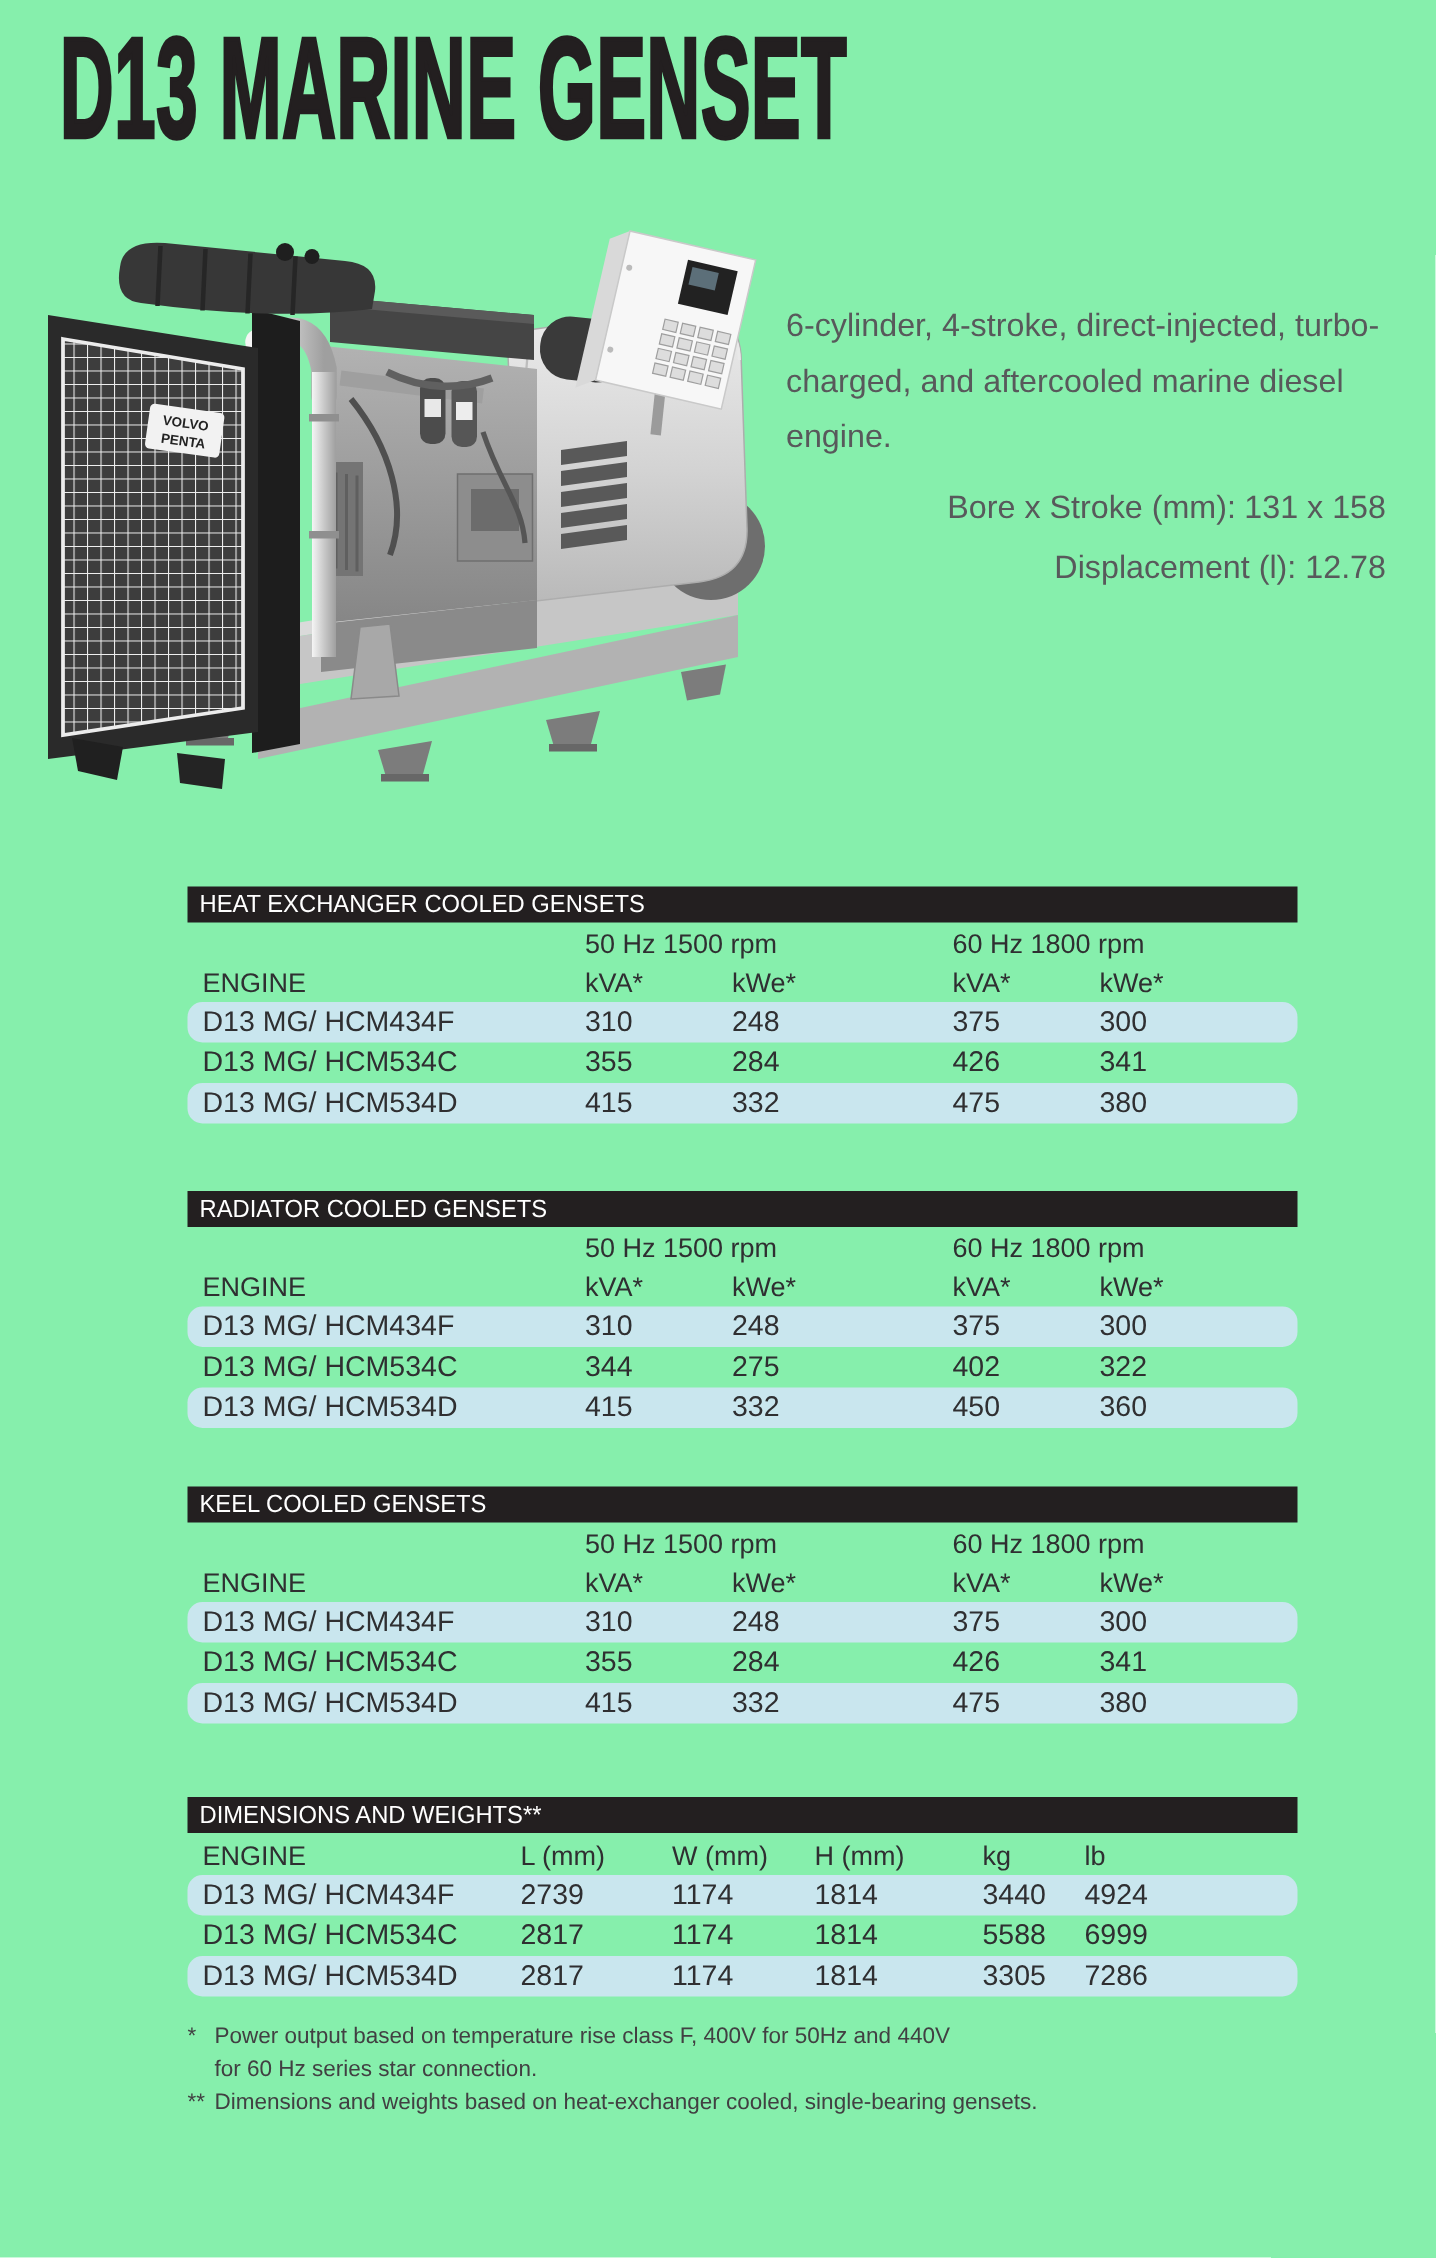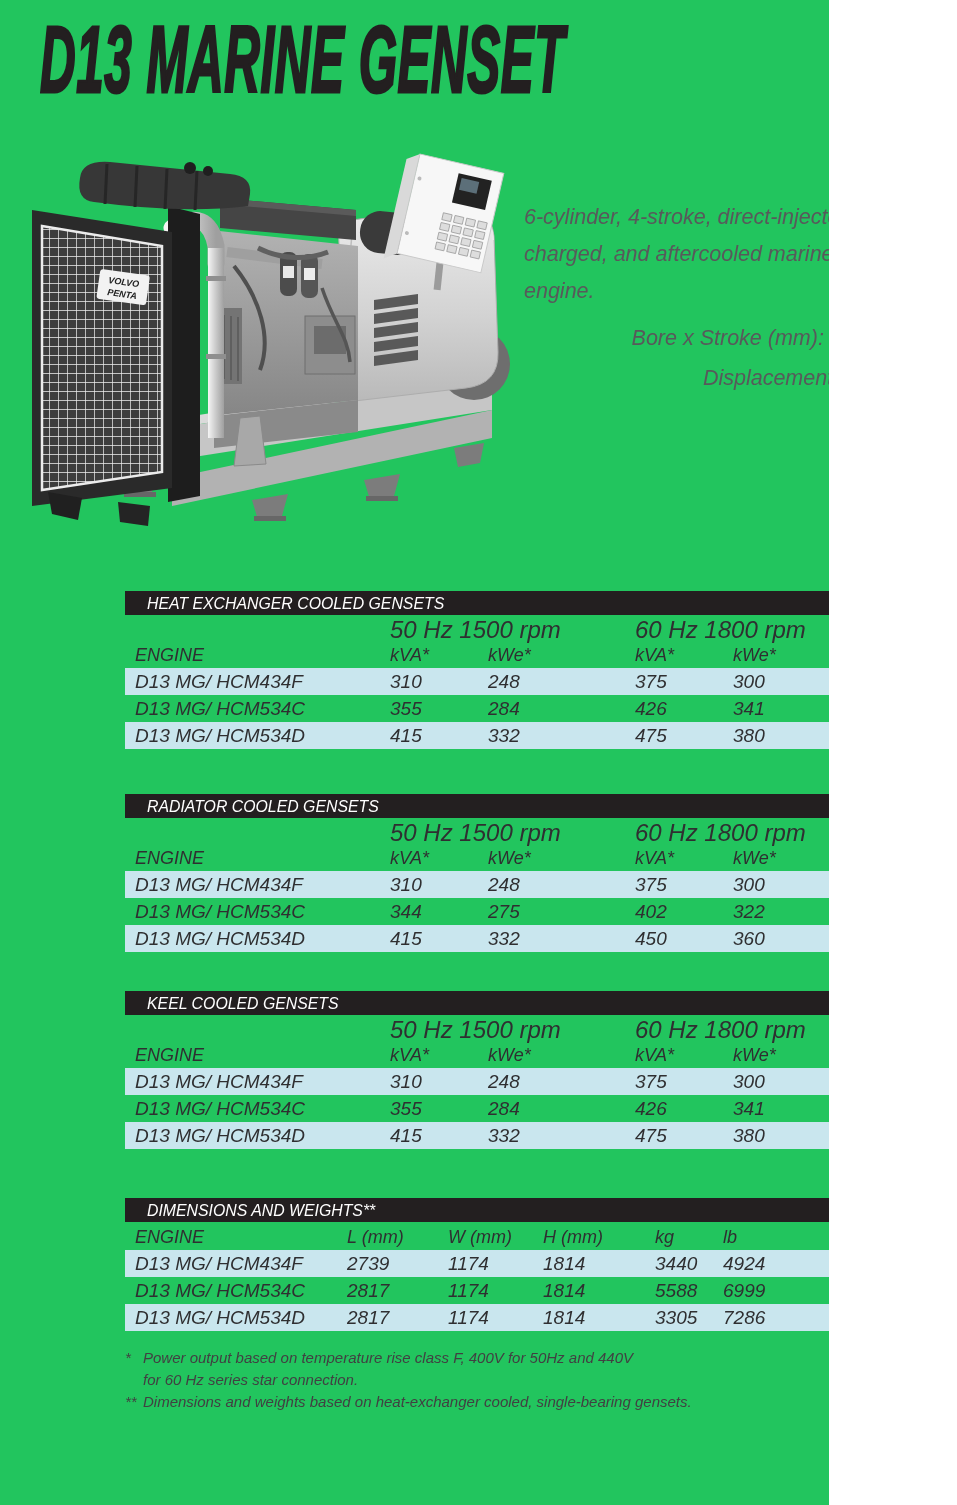--- a/index.html
+++ b/index.html
@@ -1,43 +1,43 @@
 <!DOCTYPE html>
 <html><head>
 <meta charset="utf-8">
 <style>
   html,body{margin:0;padding:0;background:#ffffff;}
   .page{
-    position:relative;width:829px;height:1505px;background:#22c55e;overflow:hidden;
-    font-family:"Liberation Sans", sans-serif;color:#2f2f31;font-style:italic;
+    position:relative;width:957px;height:1505px;background:#86efac;overflow:hidden;
+    font-family:"Liberation Sans", sans-serif;color:#2f2f31;
   }
   
   .title{
     position:absolute;left:40px;top:12px;margin:0;
     font-size:95px;line-height:1.0;font-weight:bold;color:#231f20;
     letter-spacing:1px;white-space:nowrap;
     transform:scaleX(0.52);transform-origin:0 0;
     -webkit-text-stroke:3px #231f20;
   }
   
   .hero{position:absolute;left:22px;top:148px;width:492px;height:378px;}
   
   .description{position:absolute;left:524px;top:199px;width:400px;color:#58595b;}
   .desc-par{margin:0 0 8px 0;font-size:21.5px;line-height:37px;}
   .spec-row{font-size:21.5px;line-height:40px;white-space:nowrap;text-align:right;}
   .spec-label{display:inline-block;width:192px;}
   
   .ptable,.dtable{position:absolute;left:125px;width:740px;}
   .tbar{height:24px;line-height:24px;background:#231f20;color:#ffffff;
-        font-size:16.5px;padding-left:22px;box-sizing:border-box;}
+        font-size:16.5px;padding-left:8px;box-sizing:border-box;}
   .tbar span{display:inline-block;transform:scaleX(0.96);transform-origin:0 50%;white-space:nowrap;}
-  .freq-row{position:relative;height:27px;line-height:29px;font-size:24px;}
+  .freq-row{position:relative;height:27px;line-height:29px;font-size:18px;}
   .cols-row{position:relative;height:26px;line-height:26px;font-size:18px;}
   .drow{position:relative;height:27px;line-height:27px;font-size:19px;}
-  .alt{background:#c9e6ee;}
+  .alt{background:#c9e6ee;border-radius:10px;}
   .freq-row span,.cols-row span,.drow span{position:absolute;top:0;white-space:nowrap;}
   .c0{left:10px}.c1{left:265px}.c2{left:363px}.c3{left:510px}.c4{left:608px}
   .d0{left:10px}.d1{left:222px}.d2{left:323px}.d3{left:418px}.d4{left:530px}.d5{left:598px}
   .dtable .cols-row{height:28px;line-height:30px;}
   
   .footnotes{position:absolute;left:125px;top:1347px;width:720px;color:#414042;font-size:15px;line-height:22px;}
   .fn{display:flex;}
   .fn-marker{flex:none;width:18px;}
   .fn-text{flex:1;}
 </style>

